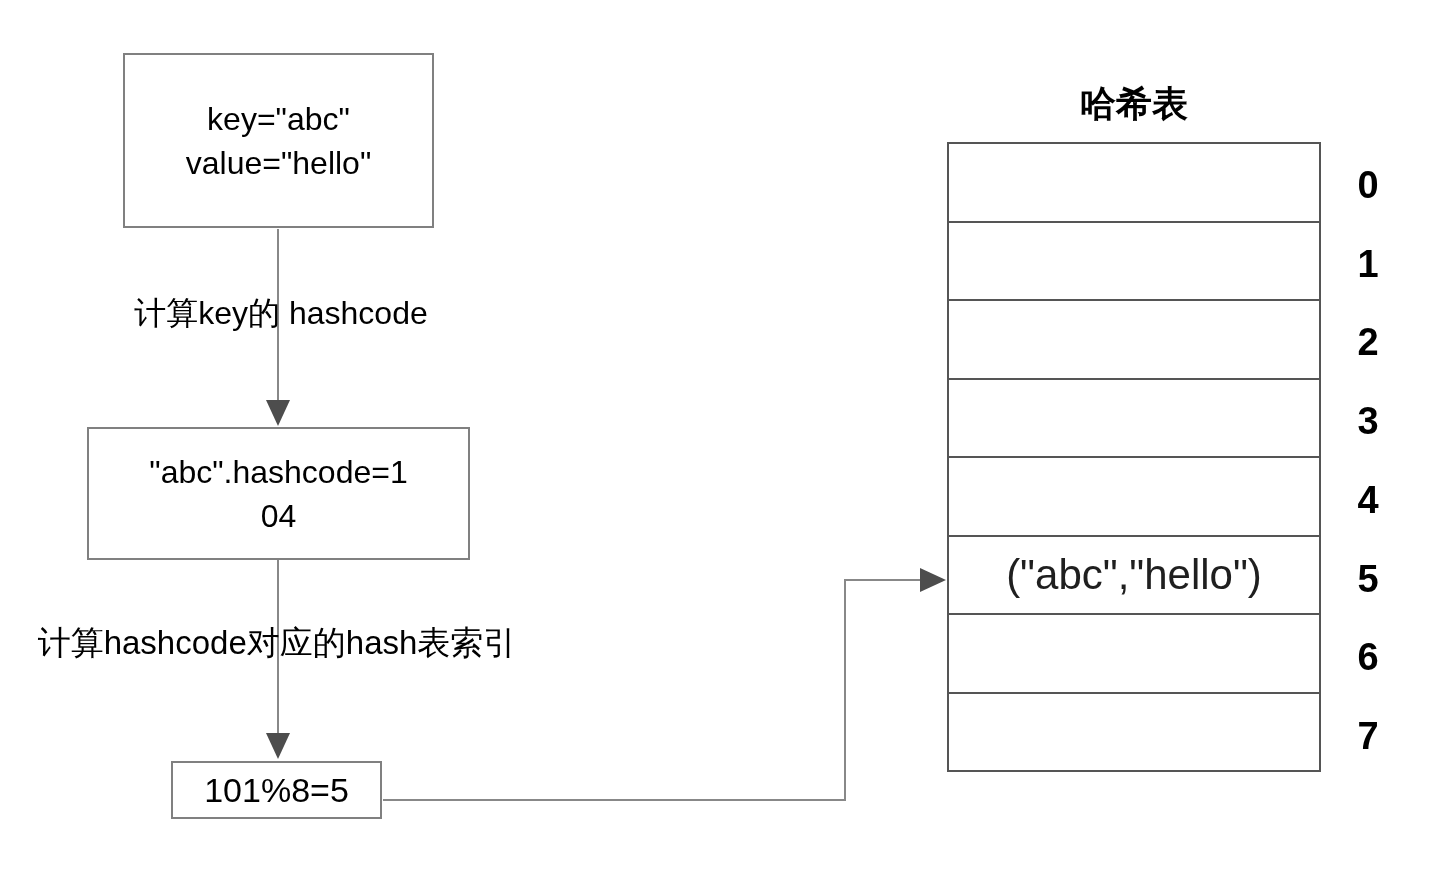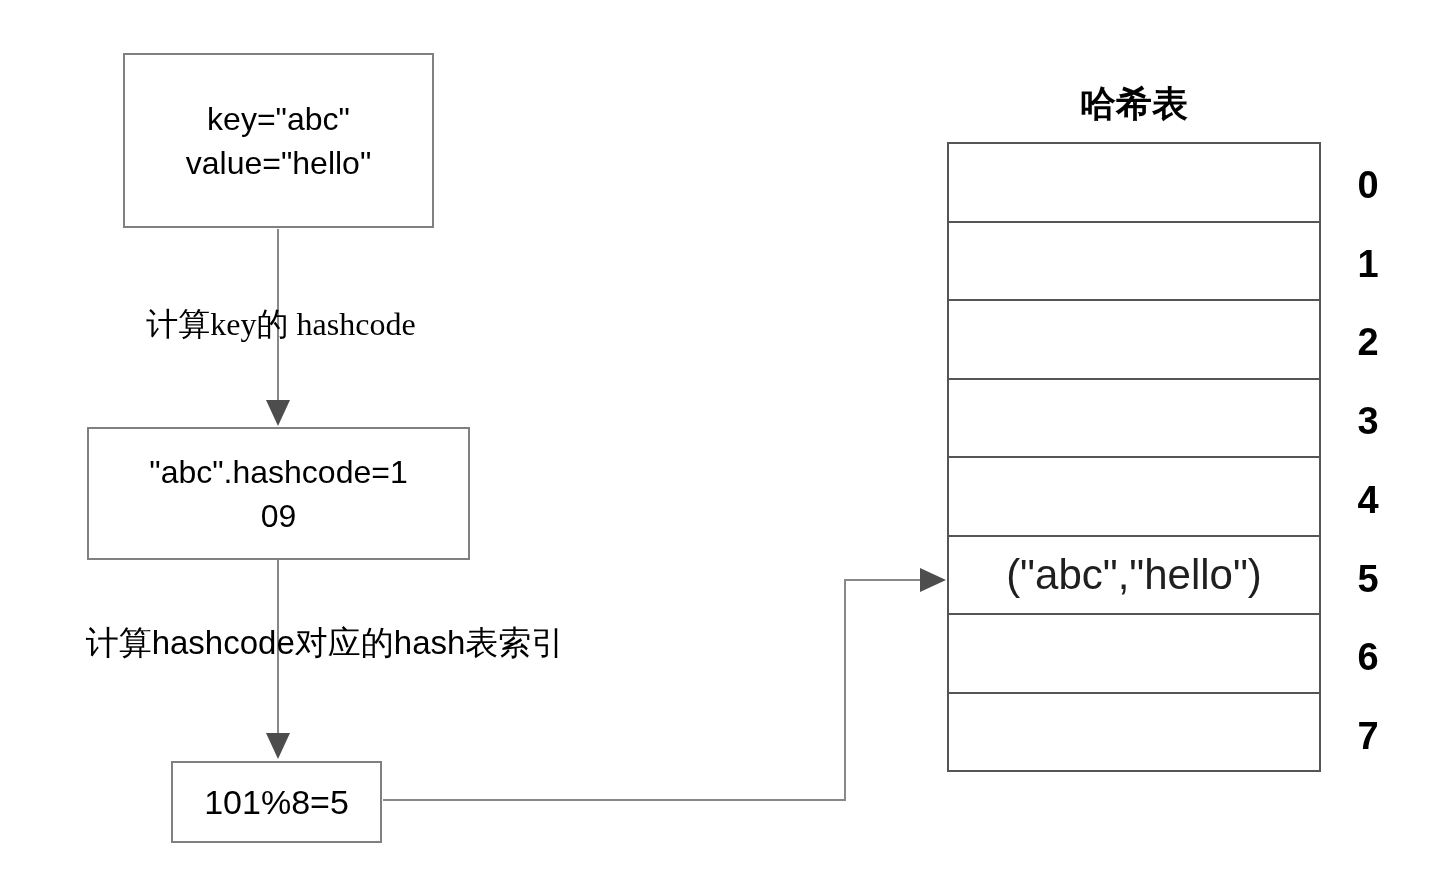--- a/index.html
+++ b/index.html
@@ -38,31 +38,31 @@
     flex-direction: column;
     align-items: center;
     justify-content: center;
     text-align: center;
     font-size: 32px;
     line-height: 44px;
     color: var(--text);
   }
   .box1 { left: 123px; top: 53px;  width: 311px; height: 175px; }
   .box2 { left: 87px;  top: 427px; width: 383px; height: 133px; }
-  .box3 { left: 171px; top: 761px; width: 211px; height: 82px; font-size: 34px; }
+  .box3 { left: 171px; top: 761px; width: 211px; height: 58px; font-size: 34px; }
 
   .steplabel {
     position: absolute;
     white-space: nowrap;
     color: var(--text);
     font-size: 32px;
     transform: translateX(-50%);
   }
-  .label1 { left: 281px; top: 303px; font-family: Liberation Serif, serif; }
-  .label2 { left: 277px; top: 621px; font-size: 33px; margin-left: 48px; }
+  .label1 { left: 281px; top: 292px; }
+  .label2 { left: 277px; top: 621px; font-size: 33px; }
 
   .tabletitle {
     position: absolute;
     left: 1134px;
     top: 80px;
     transform: translateX(-50%);
     font-size: 36px;
     font-weight: 700;
     white-space: nowrap;
     color: var(--text);
@@ -127,21 +127,21 @@
 
   <div class="fbox box1">
     <div>key="abc"</div>
     <div>value="hello"</div>
   </div>
 
   <div class="steplabel label1">计算key的 hashcode</div>
 
   <div class="fbox box2">
     <div>"abc".hashcode=1</div>
-    <div>09</div>
+    <div>04</div>
   </div>
 
   <div class="steplabel label2">计算hashcode对应的hash表索引</div>
 
   <div class="fbox box3">
     <div>101%8=5</div>
   </div>
 
   <div class="tabletitle">哈希表</div>
 

